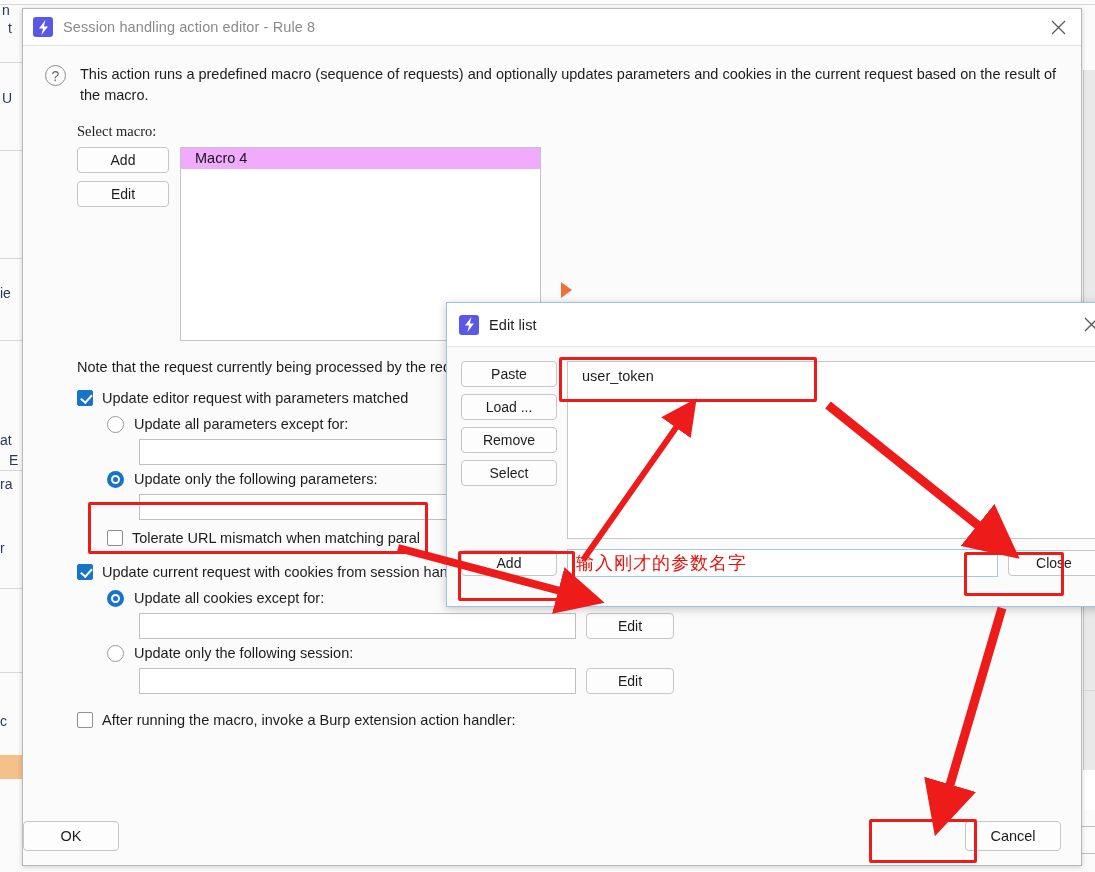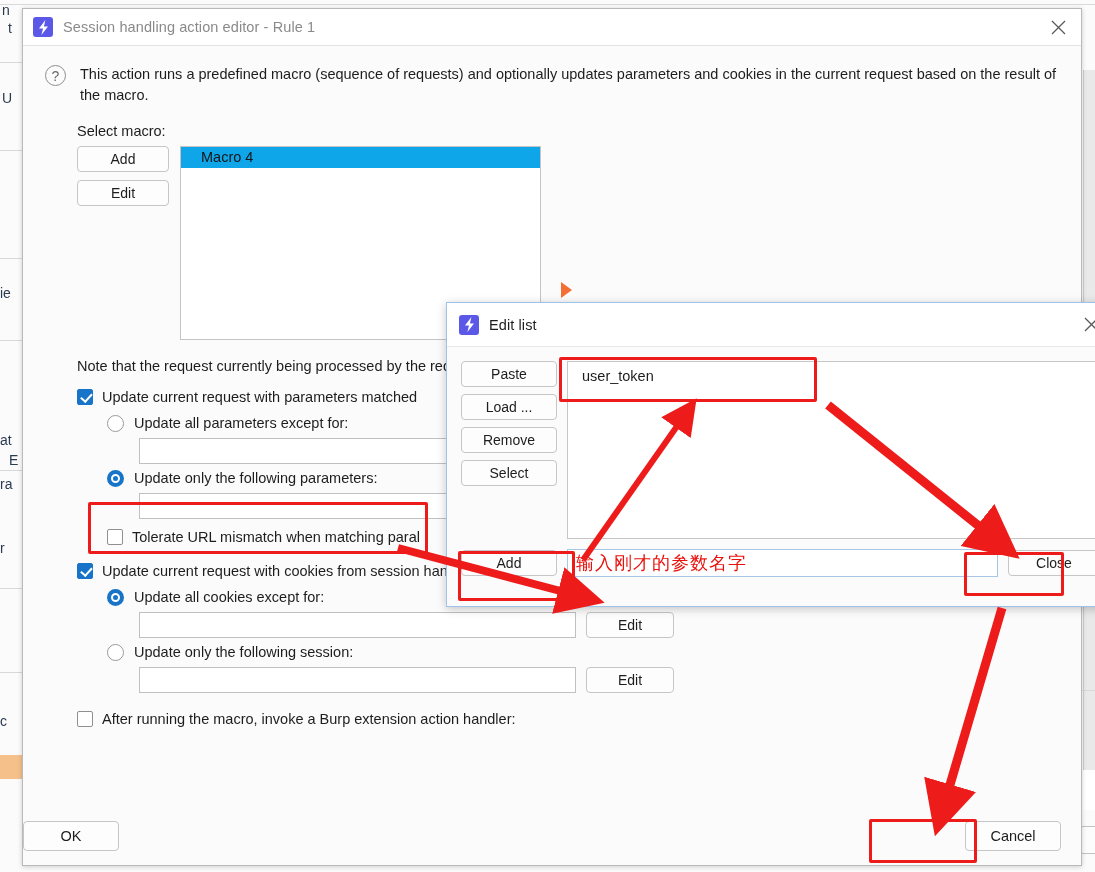--- a/index.html
+++ b/index.html
@@ -133,20 +133,21 @@
     font-size: 14.5px;
     color: #1d1d1d;
     line-height: 1.42;
     max-width: 990px;
   }
 
   .section-label {
     font-size: 14.5px;
     color: #1d1d1d;
     margin: 6px 0 7px 32px;
+    font-family: Liberation Serif, serif;
   }
 
   .macro-row {
     display: flex;
     align-items: flex-start;
     gap: 0;
     margin-left: 32px;
   }
   .macro-btns {
     display: flex;
@@ -172,24 +173,24 @@
     width: 361px;
     height: 194px;
     background: #ffffff;
     border: 1px solid #c4c4c4;
     position: relative;
     overflow: hidden;
   }
   .macro-item {
     height: 21px;
     line-height: 21px;
-    padding-left: 20px;
+    padding-left: 14px;
     font-size: 14.5px;
     color: #161616;
-    background: #0ea5e9;
+    background: #f0abfc;
     cursor: pointer;
   }
   .play-tri {
     position: absolute;
     left: 538px; top: 236px;
     width: 0; height: 0;
     border-left: 11px solid #f26f35;
     border-top: 8px solid transparent;
     border-bottom: 8px solid transparent;
   }
@@ -432,21 +433,21 @@
   </div>
 
   <div class="dialog">
 
     <div class="titlebar">
       <span class="burp-icon">
         <svg width="13" height="15" viewBox="0 0 13 15">
           <path d="M8.4 0 L2 8.4 H6 L4.4 15 L11 6.4 H6.9 Z" fill="#ffffff"></path>
         </svg>
       </span>
-      <span class="title-text">Session handling action editor - Rule 1</span>
+      <span class="title-text">Session handling action editor - Rule 8</span>
       <span class="titlebar-spacer"></span>
       <span class="close-x">
         <svg width="15" height="15" viewBox="0 0 15 15">
           <path d="M1 1 L14 14 M14 1 L1 14" stroke="#5a5a5a" stroke-width="1.3" fill="none"></path>
         </svg>
       </span>
     </div>
 
     <div class="dlg-body">
 
@@ -466,21 +467,21 @@
           </div>
           <div class="macro-list">
             <div class="macro-item">Macro 4</div>
           </div>
         </div>
 
         <div class="note">Note that the request currently being processed by the request unless it is necessary to issue it twice.</div>
 
         <div class="chk-line">
           <span class="chk on"></span>
-          <span>Update current request with parameters matched</span>
+          <span>Update editor request with parameters matched</span>
         </div>
 
         <div class="radio-line">
           <span class="radio"></span>
           <span>Update all parameters except for:</span>
         </div>
         <div class="field-row">
           <input class="textfield tf-wide" type="text" value="" style="">
         </div>
 

